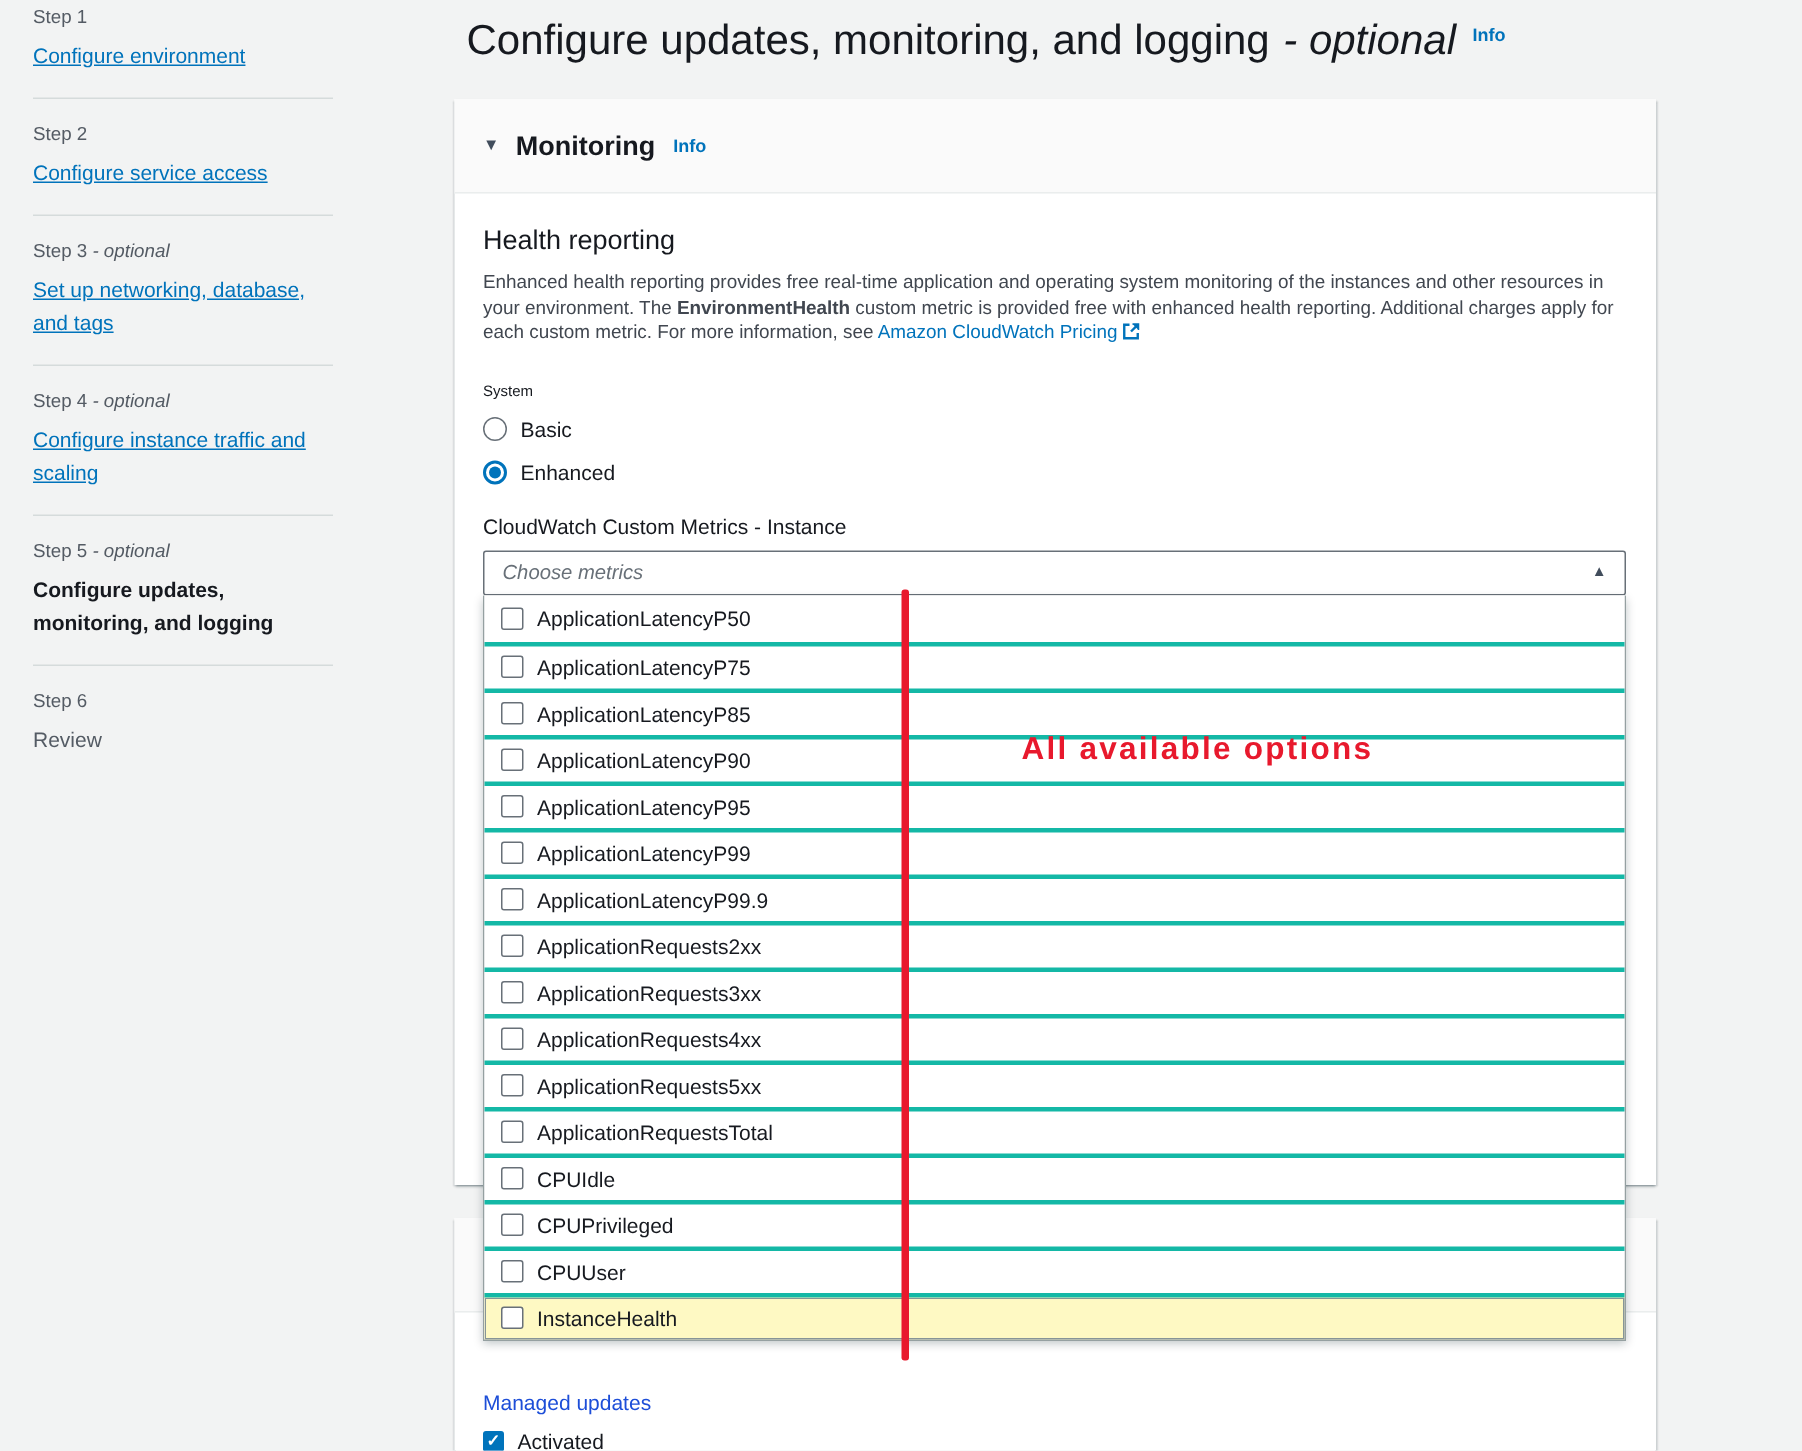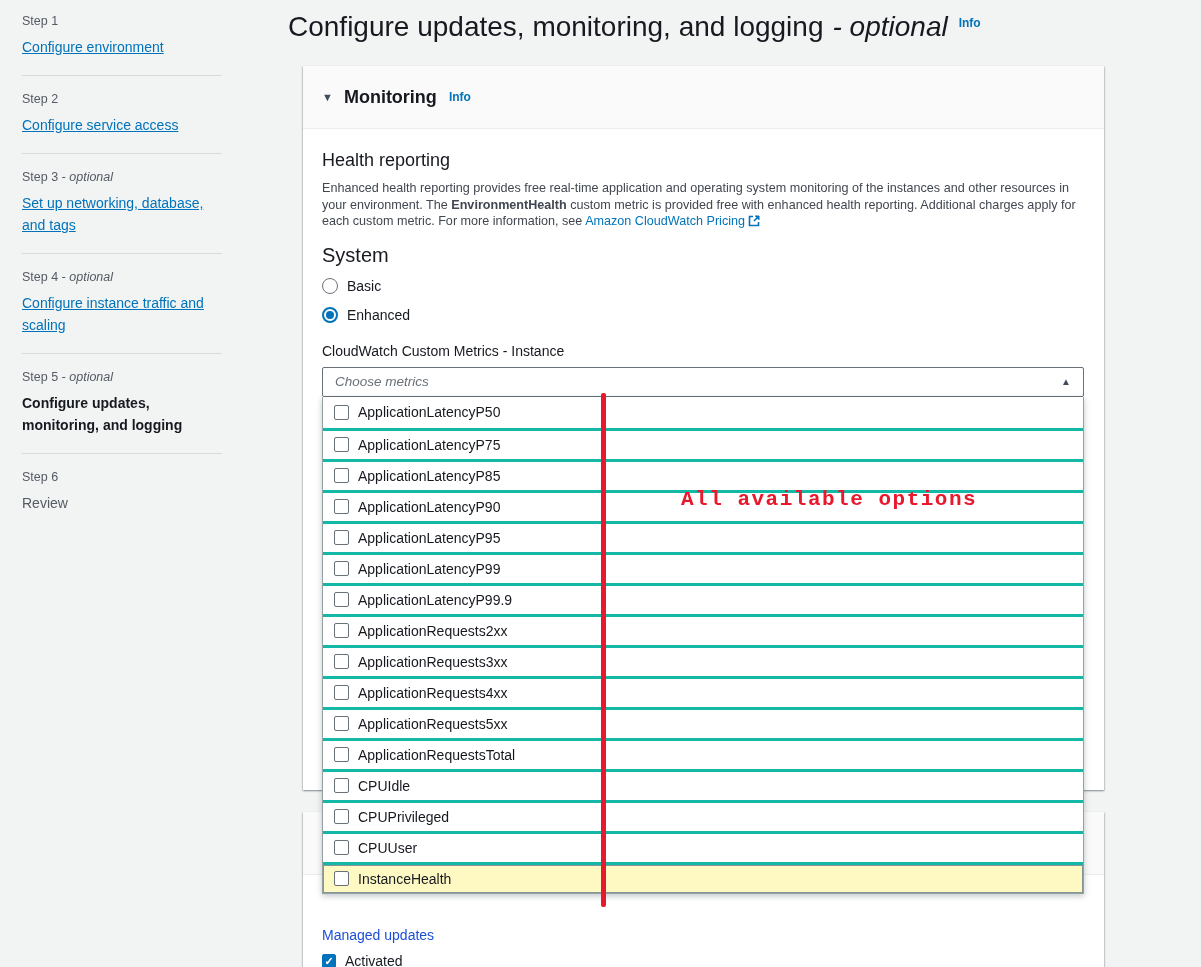--- a/index.html
+++ b/index.html
@@ -5,33 +5,33 @@
   * { margin: 0; padding: 0; box-sizing: border-box; }
   html, body { width: 1201px; height: 967px; overflow: hidden; }
   body {
     position: relative;
     background: #f2f3f3;
     font-family: "Liberation Sans", sans-serif;
     color: #16191f;
   }
 
   
-  .sidebar { position: absolute; left: 22px; top: 0; width: 200px; padding-top: 14px; }
+  .sidebar { position: absolute; left: 22px; top: 0; width: 200px; padding-top: 4px; }
   .step-label { font-size: 12.5px; color: #545b64; margin-bottom: 8px; }
   .step-label .opt { font-style: italic; }
   .step-title-link {
     font-size: 14px; color: #0073bb; text-decoration: underline;
     line-height: 22px; cursor: pointer; display: block;
   }
   .step-title-current { font-size: 14px; font-weight: 700; color: #16191f; line-height: 22px; }
   .step-title-plain { font-size: 14px; color: #545b64; line-height: 22px; }
   hr.sep { border: 0; border-top: 1px solid #d5dbdb; margin: 17px 0 16px 0; }
 
   
-  .page-title { position: absolute; left: 288px; top: 11px; font-size: 28px; font-weight: 400; color: #16191f; }
+  .page-title { position: absolute; left: 311px; top: 11px; font-size: 28px; font-weight: 400; color: #16191f; }
   .page-title em { font-style: italic; margin-left: 9px; }
   .info-link { color: #0073bb; font-size: 12px; font-weight: 700; cursor: pointer; text-decoration: none; }
   .page-title .info-link { position: relative; top: -9px; margin-left: 11px; }
 
   
   .card {
     position: absolute; left: 303px; width: 801px; background: #fff;
     box-shadow: 0 1px 2px 0 rgba(0,28,36,.3), 1px 1px 1px 0 rgba(0,28,36,.1), -1px 1px 1px 0 rgba(0,28,36,.1);
   }
   .card-monitoring { top: 66px; height: 724px; z-index: 1; }
@@ -46,21 +46,21 @@
   .card-body { padding: 0 20px 0 19px; }
 
   
   .health-heading { font-size: 18px; font-weight: 400; margin-top: 21px; }
   .health-desc { margin-top: 9px; font-size: 12.6px; line-height: 16.5px; color: #414750; width: 763px; }
   .health-desc b { font-weight: 700; }
   .text-link { color: #0073bb; text-decoration: none; cursor: pointer; }
   .ext-icon { display: inline-block; vertical-align: -2px; margin-left: 3px; }
 
   
-  .field-label { margin-top: 12px; font-size: 20px; color: #16191f; }
+  .field-label { margin-top: 24px; font-size: 10px; color: #16191f; }
   .radio-row { margin-top: 9px; display: flex; align-items: center; gap: 9px; height: 20px; cursor: pointer; }
   .radio { width: 16px; height: 16px; border-radius: 50%; background: #fff; border: 1px solid #687078; position: relative; }
   .radio.checked { border: 2px solid #0073bb; }
   .radio.checked::after {
     content: ""; position: absolute; left: 2px; top: 2px; width: 8px; height: 8px;
     border-radius: 50%; background: #0073bb;
   }
   .radio-label { font-size: 14px; }
 
   
@@ -94,21 +94,21 @@
   .cb-checked {
     width: 14px; height: 14px; background: #0073bb; border: 1px solid #0073bb; border-radius: 2px;
     color: #fff; font-size: 11px; font-weight: 700; line-height: 13px; text-align: center; flex: none;
   }
   .check-label { font-size: 14px; }
 
   
   .anno-line { position: absolute; left: 601px; top: 393px; width: 5px; height: 514px; background: #e8192d; border-radius: 2px; z-index: 100; }
   .anno-text {
     position: absolute; left: 681px; top: 488px; z-index: 100;
-    font-family: Liberation Mono, monospace; font-weight: 700; font-size: 21px;
+    font-family: Liberation Sans, sans-serif; font-weight: 700; font-size: 21px;
     letter-spacing: 1.5px; color: #e8192d; white-space: nowrap;
   }
 </style>
 </head>
 <body>
 
 <nav class="sidebar">
   <div class="step">
     <div class="step-label"><span>Step 1</span><span class="opt"></span></div>
     <a class="step-title-link">Configure environment</a>

